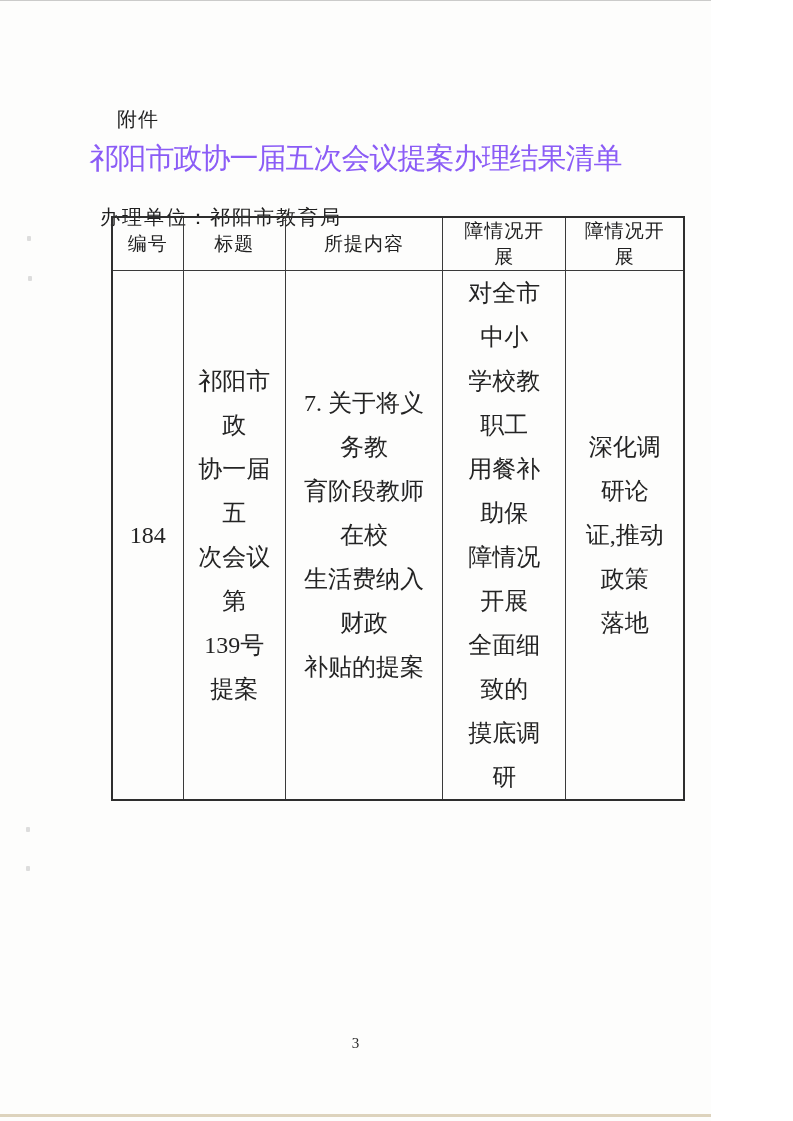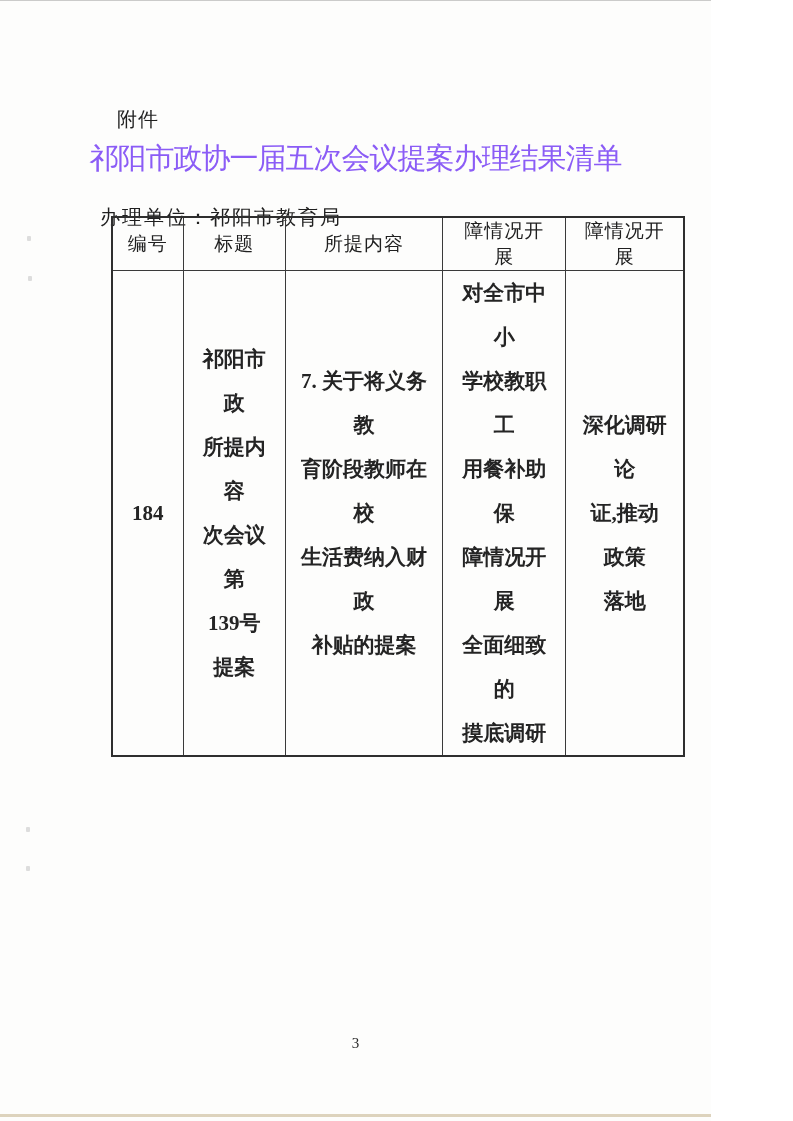--- a/index.html
+++ b/index.html
@@ -55,25 +55,24 @@
     border: 1.5px solid #3a3a3a;
     text-align: center;
     vertical-align: middle;
     padding: 0 14px;
     font-weight: normal;
   }
   tr.header-row { height: 42px; }
   tr.header-row th { font-size: 19px; letter-spacing: 1px; color: #202020; }
   tr.data-row { height: 365px; }
   tr.data-row td {
-    font-size: 21px;
+    font-size: 24px;
     line-height: 44px;
     white-space: pre-line;
     color: #242424;
-    font-weight: bold;
   }
   td.cell-number { font-size: 21px; font-family: "Liberation Serif", serif; }
 
   .page-number {
     position: absolute; left: 0; top: 1035px; width: 100%;
     text-align: center; font-size: 15px; color: #2a2a2a;
   }
 </style>
 </head>
 <body>
@@ -105,21 +104,21 @@
       <tr class="header-row">
         <th>编号</th>
         <th>标题</th>
         <th>所提内容</th>
         <th>障情况开展</th>
         <th>障情况开展</th>
       </tr>
       <tr class="data-row">
         <td class="cell-number">184</td>
         <td>祁阳市政
-所提内容
+协一届五
 次会议第
 139号提案</td>
         <td>7. 关于将义务教
 育阶段教师在校
 生活费纳入财政
 补贴的提案</td>
         <td>对全市中小
 学校教职工
 用餐补助保
 障情况开展

